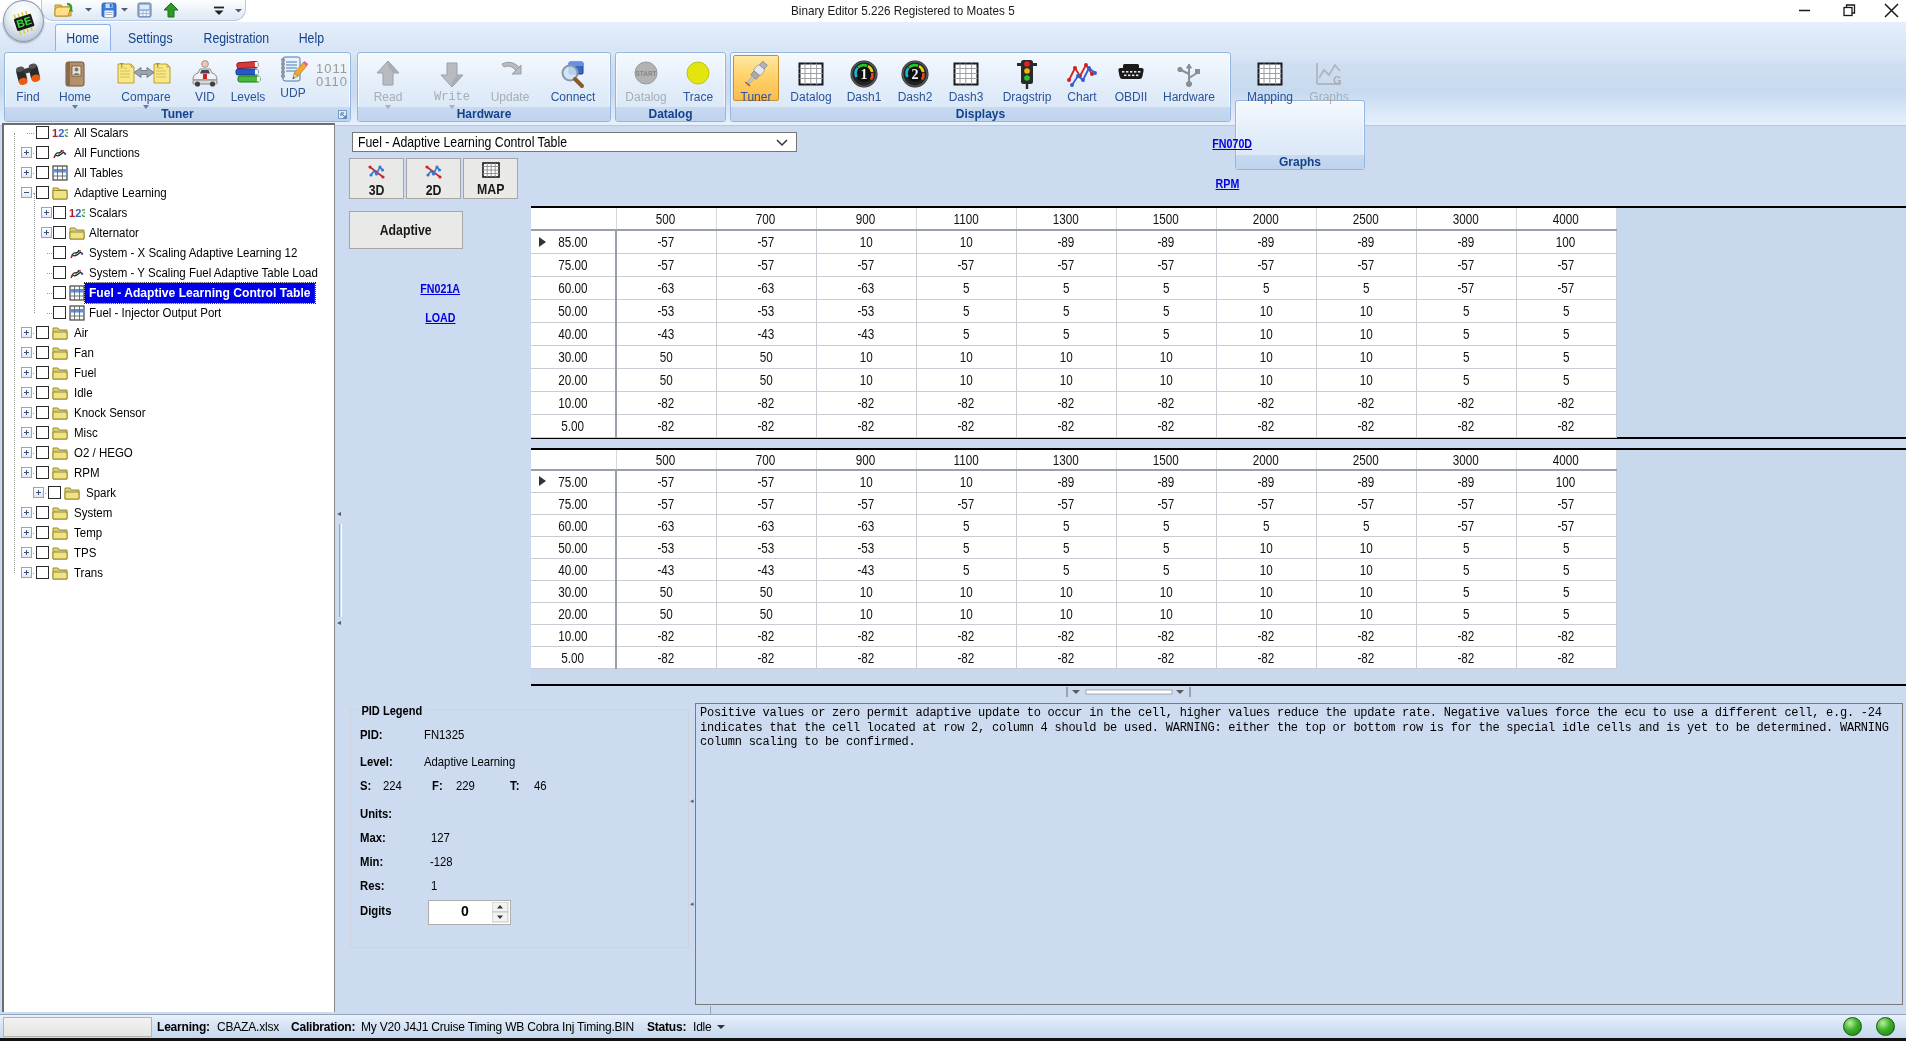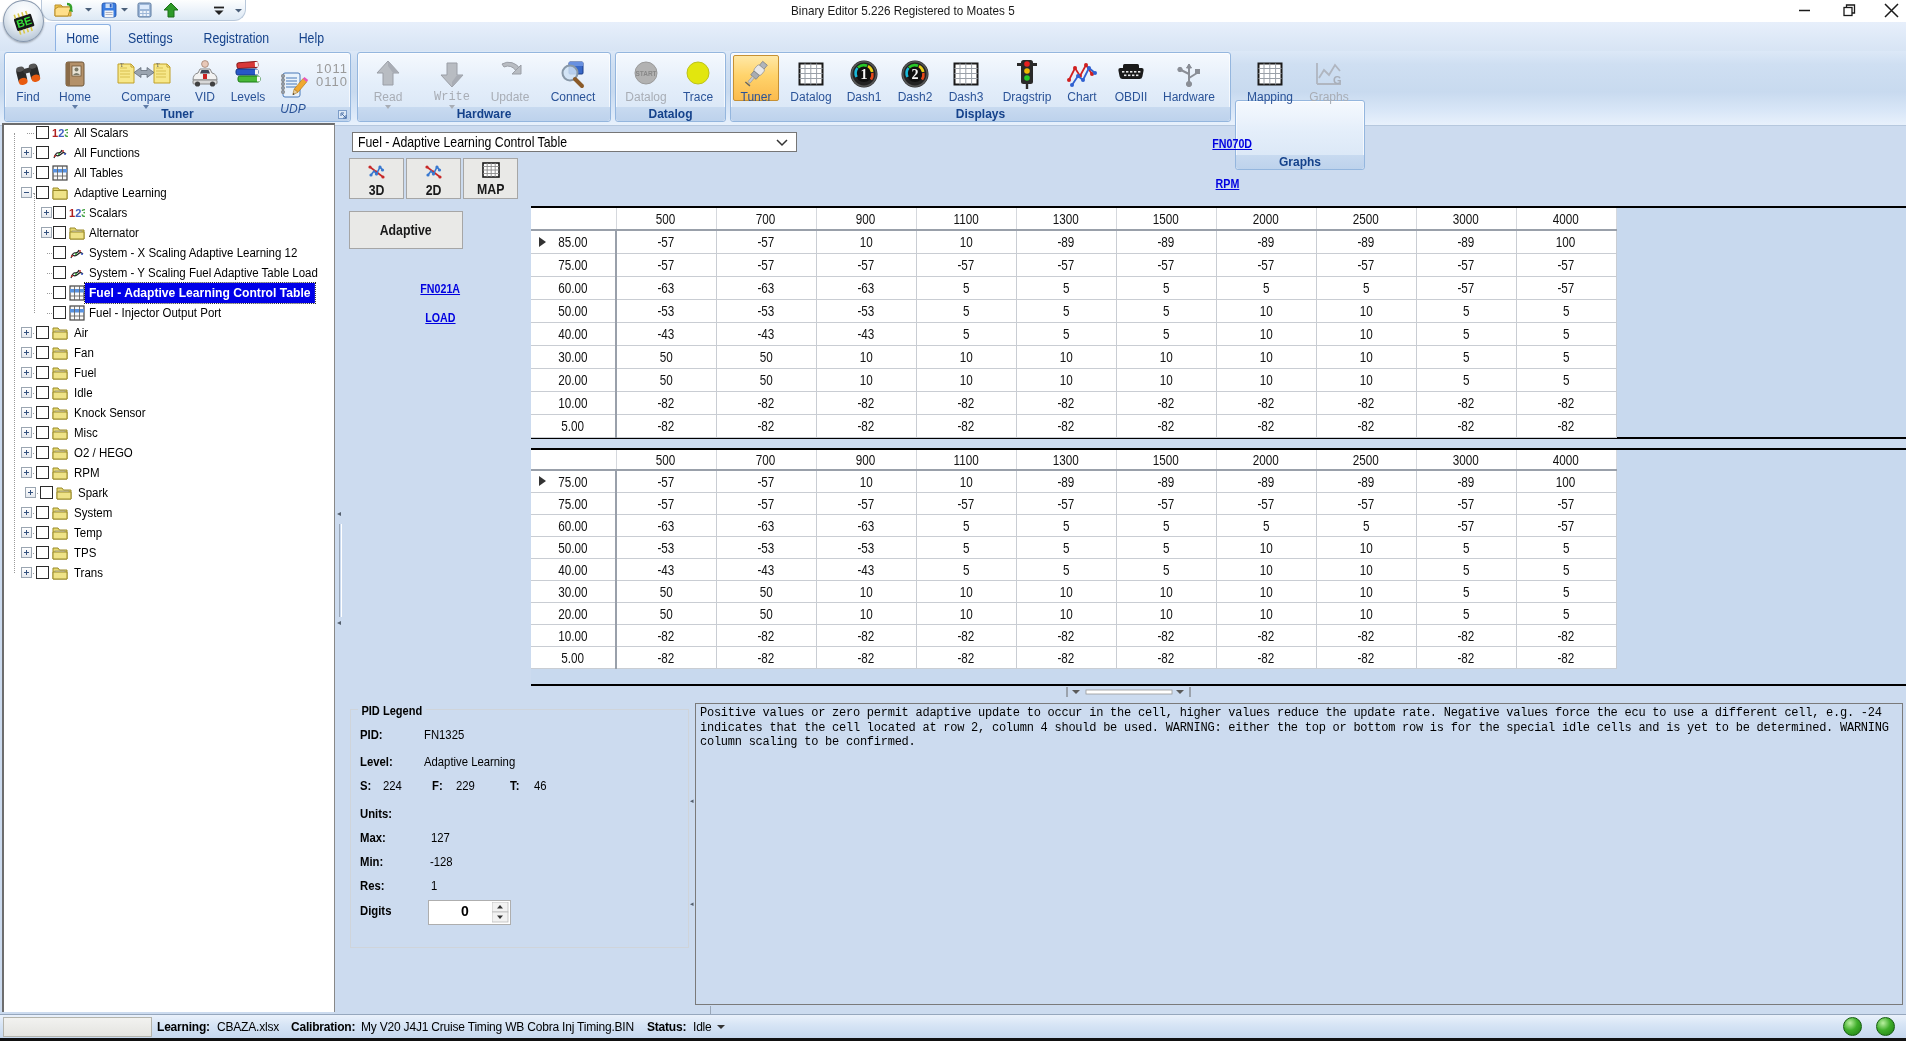--- a/index.html
+++ b/index.html
@@ -199,21 +199,21 @@
           <rect x="5" y="4" width="21" height="6" rx="2" fill="#d83838" stroke="#8a1818"></rect>
           <rect x="23" y="4.5" width="3" height="5" fill="#f8f8f8"></rect>
         </g>
 <rect x="4" y="11" width="22" height="6" rx="2" fill="#2858c8" stroke="#103888"></rect>
         <rect x="23" y="11.5" width="3" height="5" fill="#f8f8f8"></rect>
 <rect x="6" y="18" width="22" height="6" rx="2" fill="#48b838" stroke="#1a7a14"></rect>
         <rect x="25" y="18.5" width="3" height="5" fill="#f8f8f8"></rect>
 </svg></div>
     <div class="rlb">Levels</div>
   </div>
-<div class="abs rbtn" style="left:266px;top:68px;font-style:italic;">
+<div class="abs rbtn" style="left:266px;top:52px;">
     <div class="ric"><svg width="32" height="32" viewBox="0 0 32 32">
 <rect x="6" y="3" width="17" height="24" rx="2" fill="#e8f2fc" stroke="#4878b8"></rect>
 <g stroke="#4878b8" stroke-width="1">
           <line x1="9" y1="8" x2="20" y2="8"></line>
           <line x1="9" y1="11" x2="20" y2="11"></line>
           <line x1="9" y1="14" x2="20" y2="14"></line>
           <line x1="9" y1="17" x2="20" y2="17"></line>
         </g>
 <g stroke="#888" stroke-width="1.2">
           <circle cx="6" cy="6" r="1.4" fill="none"></circle>
@@ -633,21 +633,21 @@
     <div style="position:absolute;left:15px;top:10px;width:7px;border-top:1px dotted #9a9a9a;"></div>
     <div class="exp plus" style="left:9px;"></div>
     <div class="cb" style="left:24px;"></div>
     <div class="ticon" style="left:40px;"><svg width="16" height="16" viewBox="0 0 16 16">
         <path d="M1 3 h5 l1.5 2 H15 v9 H1 z" fill="#e6d86e" stroke="#9a8a28"></path>
 <rect x="3" y="6" width="10" height="3" fill="#f8f8f8" stroke="#888" stroke-width="0.6"></rect>
 <path d="M1 7 h14 v7 H1 z" fill="#efe388" stroke="#9a8a28"></path>
       </svg></div>
     <div class="tlabel" style="left:62px;">RPM</div>
   </div>
-<div class="abs trow" style="left:4px;top:483px;width:308px;">
+<div class="abs trow" style="left:12px;top:483px;width:308px;">
     <div style="position:absolute;left:15px;top:10px;width:7px;border-top:1px dotted #9a9a9a;"></div>
     <div class="exp plus" style="left:9px;"></div>
     <div class="cb" style="left:24px;"></div>
     <div class="ticon" style="left:40px;"><svg width="16" height="16" viewBox="0 0 16 16">
         <path d="M1 3 h5 l1.5 2 H15 v9 H1 z" fill="#e6d86e" stroke="#9a8a28"></path>
 <rect x="3" y="6" width="10" height="3" fill="#f8f8f8" stroke="#888" stroke-width="0.6"></rect>
 <path d="M1 7 h14 v7 H1 z" fill="#efe388" stroke="#9a8a28"></path>
       </svg></div>
     <div class="tlabel" style="left:62px;">Spark</div>
   </div>

